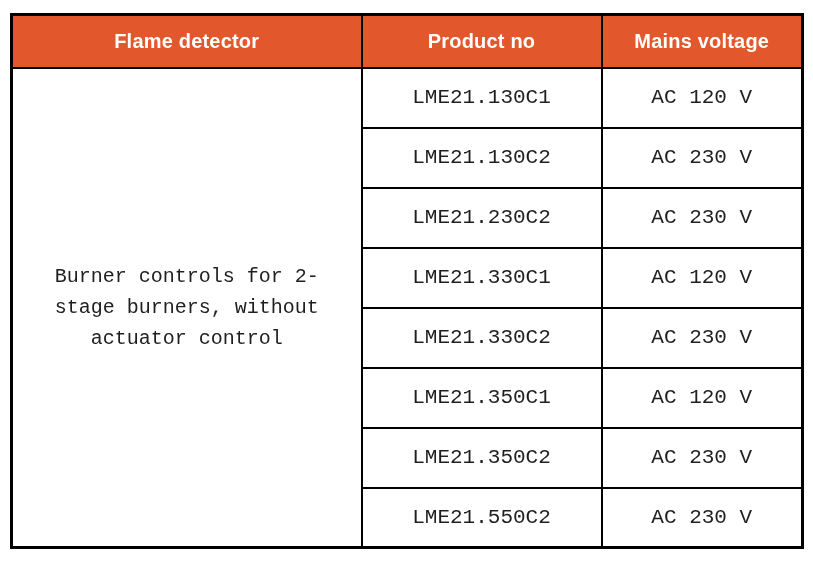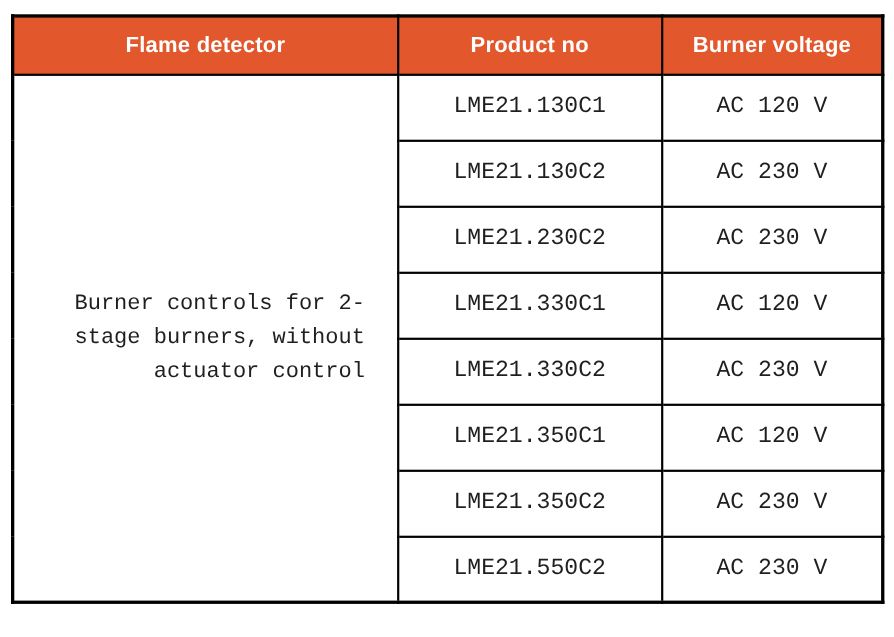--- a/index.html
+++ b/index.html
@@ -55,38 +55,37 @@
   }
   td.group-cell {
     background: #ffffff;
   }
   .group-text {
     font-size: 20px;
     line-height: 31px;
     max-width: 290px;
     margin: 0 auto;
     color: var(--body-text);
-    text-align: right;
   }
 </style>
 </head>
 <body>
 
 <div class="page">
   <table class="product-table">
     <colgroup>
       <col class="c1">
         <col class="c2">
         <col class="c3">
     </colgroup>
     <thead>
       <tr>
         <th>Flame detector</th>
         <th>Product no</th>
-        <th>Burner voltage</th>
+        <th>Mains voltage</th>
       </tr>
     </thead>
     <tbody>
       <tr>
         <td class="group-cell" rowspan="8">
           <div class="group-text">Burner controls for 2-stage burners, without actuator control</div>
         </td>
         <td>LME21.130C1</td>
         <td>AC 120 V</td>
       </tr>

